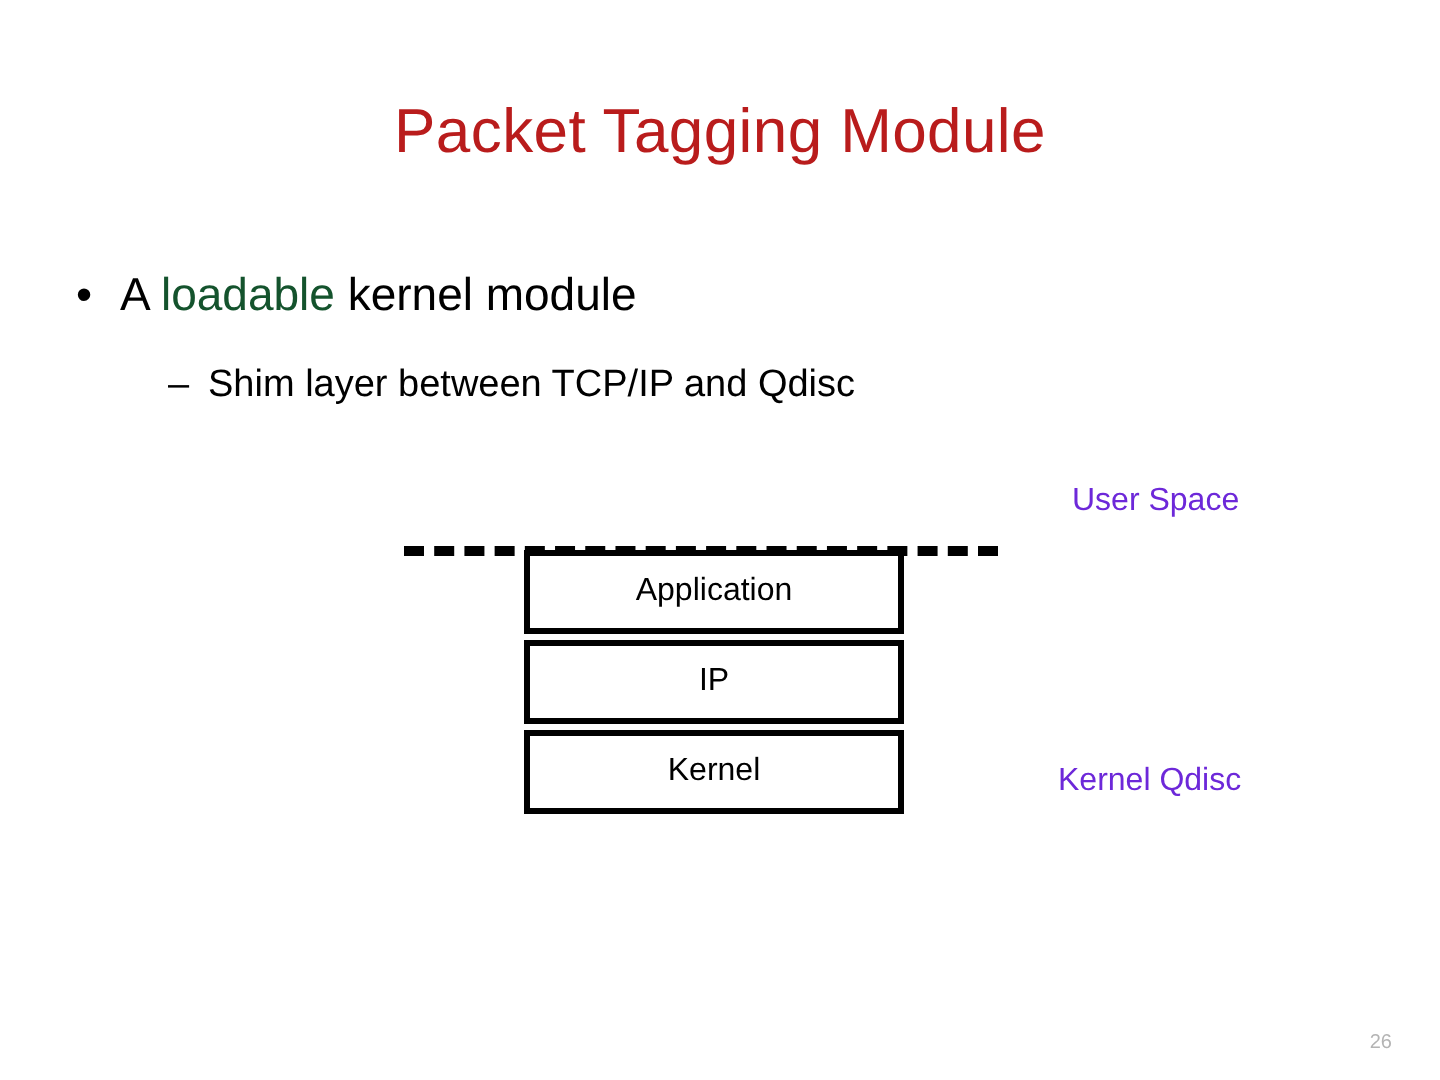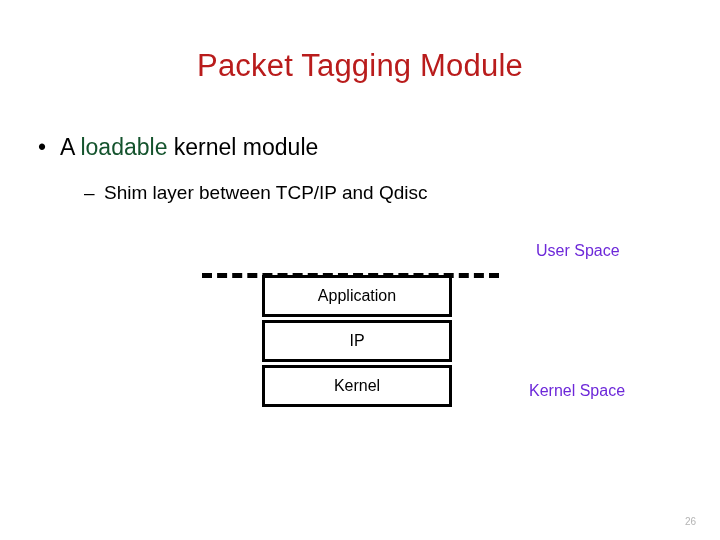--- a/index.html
+++ b/index.html
@@ -148,15 +148,15 @@
   </div>
   <div class="stack-box">
     <span>Kernel</span>
   </div>
 </div>
 
 <div id="kernel-boundary"></div>
 
 <div class="space-label" id="label-user-space">User Space</div>
 
-<div class="space-label" id="label-kernel-space">Kernel Space</div>
+<div class="space-label" id="label-kernel-space">Kernel Qdisc</div>
 
 <div id="page-number">26</div>
 
 </body></html>

